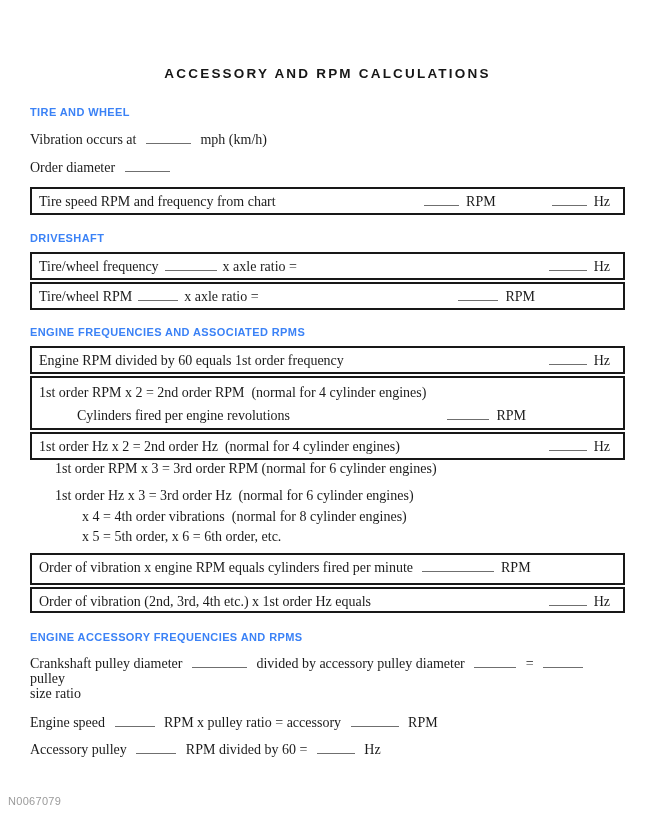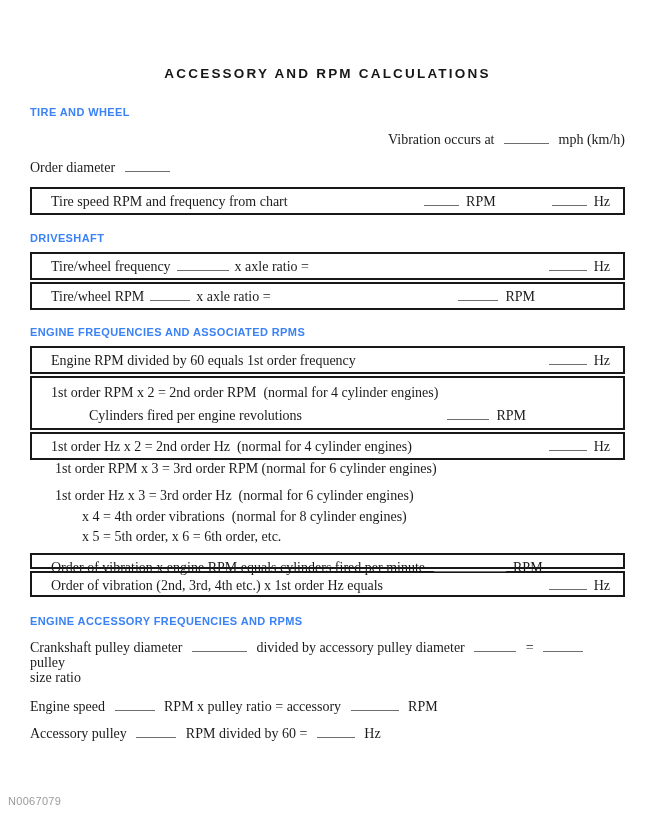--- a/index.html
+++ b/index.html
@@ -32,39 +32,39 @@
     font-size: 11px;
     letter-spacing: 0.4px;
     color: #3b82f6;
   }
   .h-tire   { margin-top: 25px; }
   .h-drive  { margin-top: 17px; }
   .h-engine { margin-top: 16px; }
   .h-acc    { margin-top: 18px; }
 
   .textline { line-height: 16px; }
-  .l-vibration { margin-top: 14px; text-align: right; }
+  .l-vibration { margin-top: 14px; }
   .l-tirediam  { margin-top: 12px; }
 
   .blank {
     display: inline-block;
     border-bottom: 1.5px solid #6f6f6f;
     height: 11px;
     vertical-align: baseline;
   }
   .w35 { width: 35px; } .w38 { width: 38px; } .w40 { width: 40px; }
   .w42 { width: 42px; } .w45 { width: 45px; } .w48 { width: 48px; }
   .w52 { width: 52px; } .w55 { width: 55px; } .w72 { width: 72px; }
   .gap-l { margin-left: 6px; } .gap-r { margin-right: 6px; }
 
   .box-group { margin-top: 11px; }
   .box-row {
     box-sizing: border-box;
     border: 2px solid #181818;
-    padding: 0 13px 0 19px;
+    padding: 0 13px 0 7px;
     display: flex;
     align-items: baseline;
     height: 28px;
     line-height: 25px;
   }
   .box-row + .box-row { margin-top: 2px; }
   .g-box1   { margin-top: 11px; }
   .g-box2   { margin-top: 8px; }
   .g-box3   { margin-top: 8px; }
   .g-box4   { margin-top: 8px; }
@@ -186,21 +186,21 @@
       </span>
     </div>
   </div>
 
   <div class="note ind1 n1" data-bind="engine.notes.0">1st order RPM x 3 = 3rd order RPM (normal for 6 cylinder engines)</div>
   <div class="note ind1 n2" data-bind="engine.notes.1">1st order Hz x 3 = 3rd order Hz  (normal for 6 cylinder engines)</div>
   <div class="note ind2 n3" data-bind="engine.notes.2">x 4 = 4th order vibrations  (normal for 8 cylinder engines)</div>
   <div class="note ind2 n4" data-bind="engine.notes.3">x 5 = 5th order, x 6 = 6th order, etc.</div>
 
   <div class="box-group g-box4">
-    <div class="box-row" style="height:16px;">
+    <div class="box-row" style="height:32px;">
       <span data-bind="engine.order_row1_label">Order of vibration x engine RPM equals cylinders fired per minute</span>
       <span class="fill-group" style="margin-left:9px;">
         <span class="blank w72"></span>
         <span class="unit" data-bind="units.rpm">RPM</span>
       </span>
     </div>
     <div class="box-row" style="height:26px;">
       <span data-bind="engine.order_row2_label">Order of vibration (2nd, 3rd, 4th etc.) x 1st order Hz equals</span>
       <span class="fill-group push-right">
         <span class="blank w38"></span>

